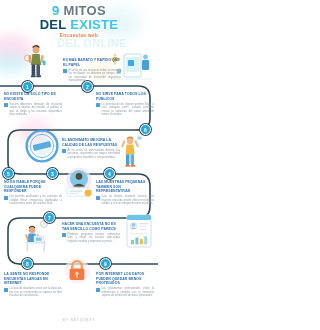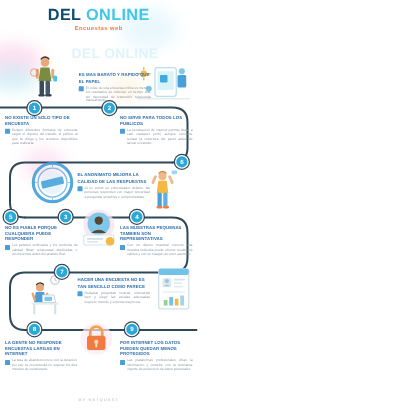--- a/index.html
+++ b/index.html
@@ -87,23 +87,27 @@
 
   <div class="blob b1"></div>
   <div class="blob b2"></div>
   <div class="blob b3"></div>
   <div class="blob b4"></div>
   <div class="blob b5"></div>
 
   <div class="ghost">DEL ONLINE</div>
 
   <div class="header">
+    <div class="title-l1">
+      <span class="num">9</span>
+      <span class="w">MITOS</span>
+    </div>
     <div class="title-l2">
       <span class="dk">DEL</span>
-      <span>ONLINE</span>
+      <span>EXISTE</span>
     </div>
     <div class="subtitle">Encuestas web</div>
   </div>
 
   <svg class="path" viewBox="0 0 158 330">
     <g fill="none" stroke="#2f4858" stroke-width="1.6" stroke-linecap="round">
 
       <path d="M -4 86 H 138 Q 150 86 150 98 L 150 118 Q 150 130 138 130"></path>
 
       <path d="M 138 130 H 20 Q 8 130 8 142 L 8 162 Q 8 174 20 174"></path>

